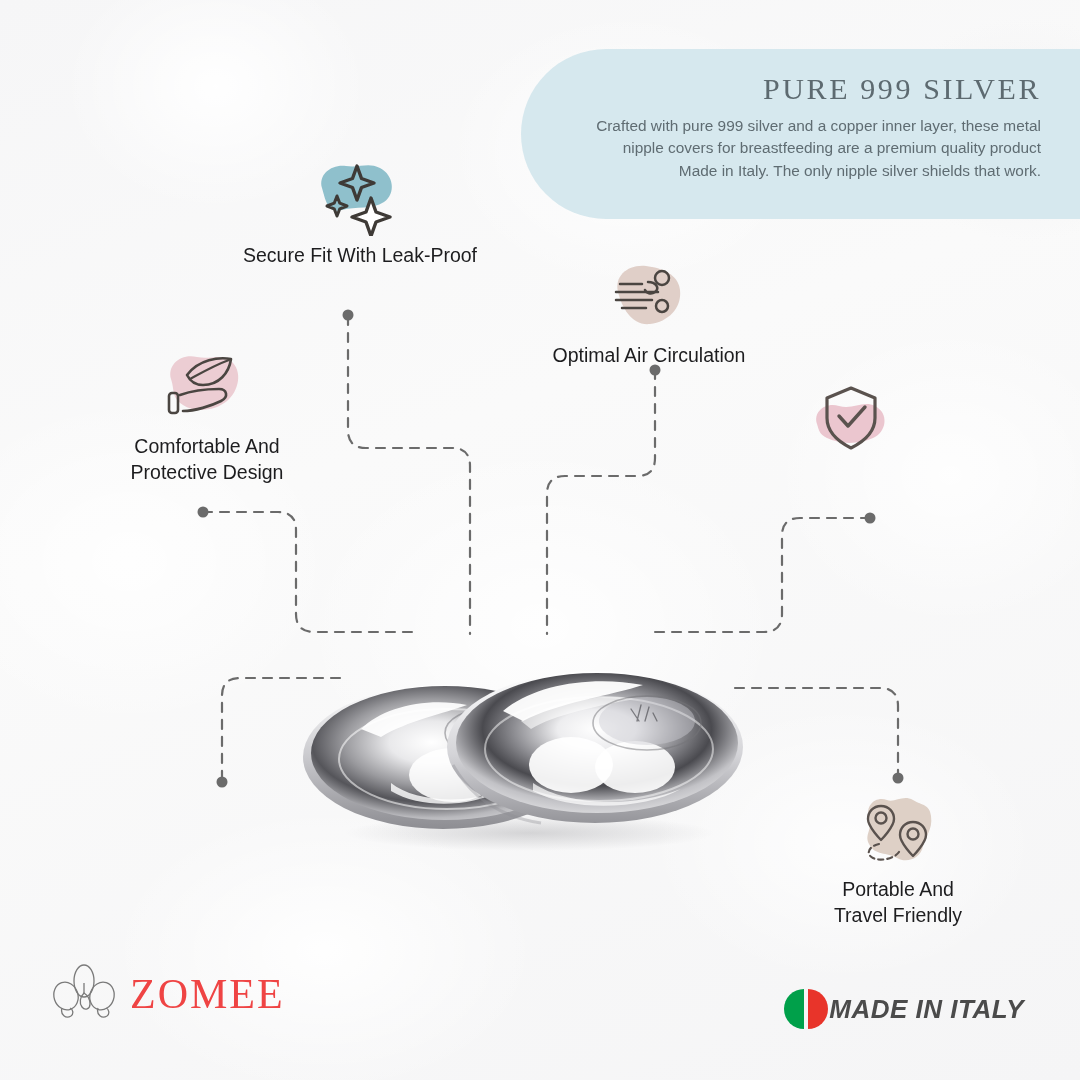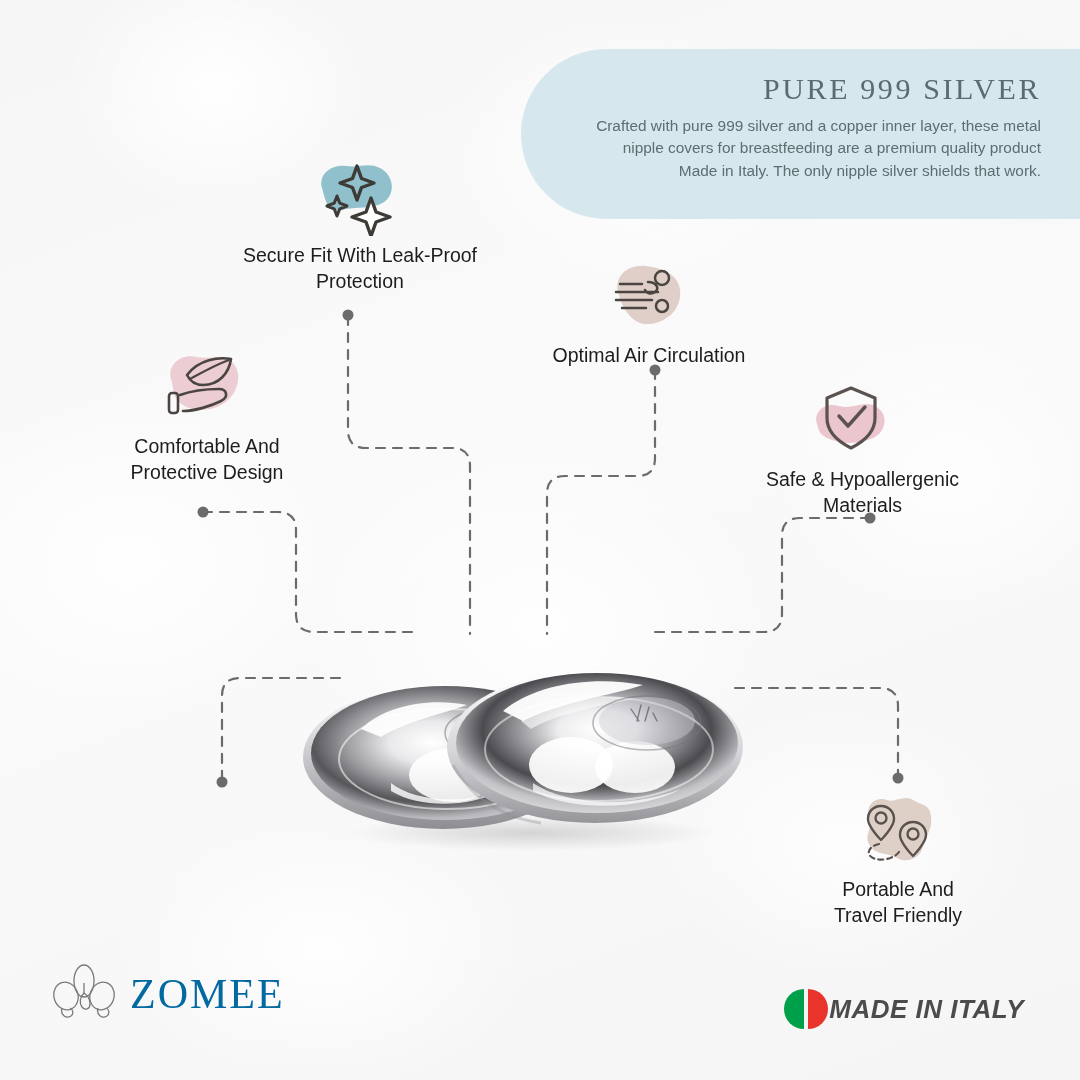--- a/index.html
+++ b/index.html
@@ -117,21 +117,21 @@
     left: 52px;
     top: 963px;
     display: flex;
     align-items: center;
     gap: 14px;
   }
   .logo-text {
     font-family: "Liberation Serif", serif;
     font-size: 42px;
     letter-spacing: 2px;
-    color: #0369a1;
+    color: #ef4444;
     line-height: 1;
   }
   .italy {
     position: absolute;
     right: 56px;
     top: 986px;
     display: flex;
     align-items: center;
   }
   .italy-text {
@@ -183,21 +183,20 @@
     <div class="icon-wrap">
       <svg width="92" height="78" viewBox="0 0 92 78" xmlns="http://www.w3.org/2000/svg">
         <path d="M10,30 C6,16 20,6 34,8 C48,10 56,4 68,10 C82,17 84,36 72,44 C60,52 44,48 30,52 C16,56 14,44 10,30 Z" fill="#8fc0cc"></path>
         <path d="M45,8 L49.5,20.5 L62,25 L49.5,29.5 L45,42 L40.5,29.5 L28,25 L40.5,20.5 Z" fill="none" stroke="#3e3a36" stroke-width="3.4" stroke-linejoin="round"></path>
         <path d="M59,40 L64,54 L78,59 L64,64 L59,78 L54,64 L40,59 L54,54 Z" fill="#ffffff" stroke="#3e3a36" stroke-width="3.4" stroke-linejoin="round"></path>
         <path d="M25,38 L27.8,45.2 L35,48 L27.8,50.8 L25,58 L22.2,50.8 L15,48 L22.2,45.2 Z" fill="none" stroke="#3e3a36" stroke-width="3" stroke-linejoin="round"></path>
       </svg>
     </div>
     <div class="feature-label">
       <div>Secure Fit With Leak-Proof</div>
-      <div>Protection</div>
     </div>
   </div>
 
   <div class="feature" id="feat-comfort">
     <div class="icon-wrap">
       <svg width="92" height="78" viewBox="0 0 92 78" xmlns="http://www.w3.org/2000/svg">
         <path d="M14,30 C10,16 24,4 40,8 C54,11 64,4 74,12 C86,22 82,42 70,52 C58,62 38,64 26,56 C14,48 18,42 14,30 Z" fill="#eccdd3"></path>
         <path d="M30,26 C42,10 62,8 74,10 C72,24 62,36 46,36 C38,36 33,32 30,26 Z" fill="none" stroke="#4a4541" stroke-width="2.6" stroke-linejoin="round"></path>
         <path d="M33,30 C44,24 58,16 72,11" fill="none" stroke="#4a4541" stroke-width="2.2" stroke-linecap="round"></path>
         <rect x="12" y="44" width="9" height="20" rx="3" fill="none" stroke="#4a4541" stroke-width="2.6"></rect>
@@ -230,24 +229,20 @@
     </div>
   </div>
 
   <div class="feature" id="feat-safe">
     <div class="icon-wrap">
       <svg width="92" height="78" viewBox="0 0 92 78" xmlns="http://www.w3.org/2000/svg">
         <path d="M12,42 C8,30 20,20 34,24 C48,28 58,18 70,24 C84,31 82,50 68,56 C52,63 34,62 22,56 C14,52 14,48 12,42 Z" fill="#ebc6cf"></path>
         <path d="M46,6 L70,16 L70,36 C70,50 58,60 46,66 C34,60 22,50 22,36 L22,16 Z" fill="none" stroke="#5a524e" stroke-width="3.2" stroke-linejoin="round"></path>
         <path d="M34,34 L43,44 L60,25" fill="none" stroke="#5a524e" stroke-width="3.4" stroke-linecap="round" stroke-linejoin="round"></path>
       </svg>
-    </div>
-    <div class="feature-label">
-      <div>Safe &amp; Hypoallergenic</div>
-      <div>Materials</div>
     </div>
   </div>
 
 
   <div class="feature" id="feat-portable">
     <div class="icon-wrap">
       <svg width="92" height="78" viewBox="0 0 92 78" xmlns="http://www.w3.org/2000/svg">
         <path d="M18,26 C14,14 24,4 36,8 C44,11 52,2 62,8 C72,14 78,12 80,24 C82,38 74,44 72,54
                  C70,66 56,72 46,66 C36,60 24,64 18,52 C13,42 22,38 18,26 Z" fill="#ded0c6"></path>
         <g fill="none" stroke="#5a524e" stroke-width="2.4" stroke-linejoin="round">

